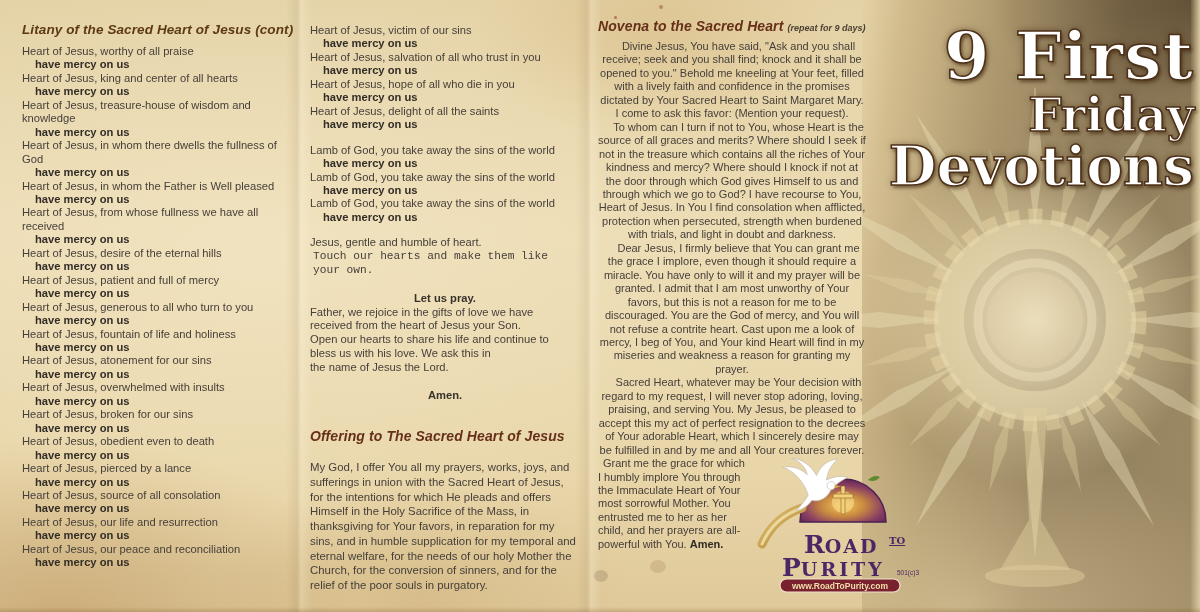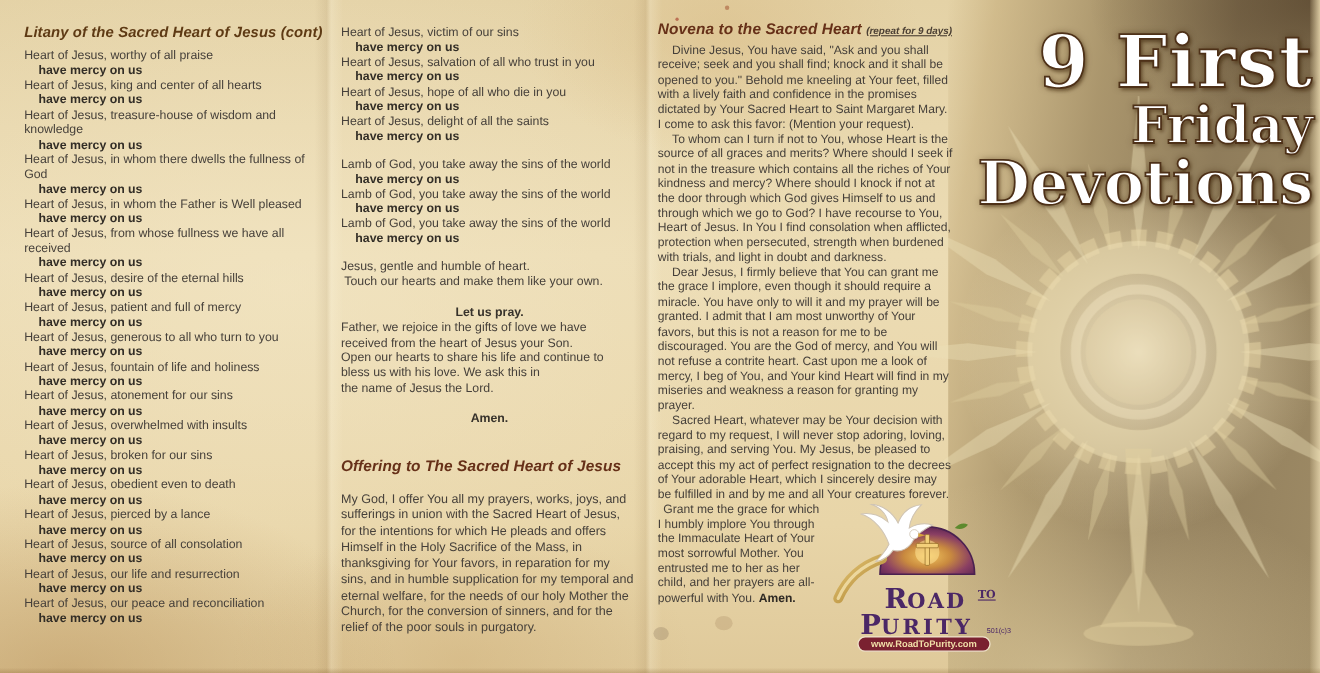--- a/index.html
+++ b/index.html
@@ -30,29 +30,29 @@
     background:linear-gradient(90deg,rgba(226,207,162,.1),#d9c8a0);}
   .monstrance{position:absolute;left:762px;top:88px;z-index:1;pointer-events:none;}
   
   .col{position:absolute;z-index:3;color:#46403a;}
   #col1{left:22px;top:22px;width:274px;}
   #col2{left:310px;top:24px;width:270px;}
   #col3{left:598px;top:18px;width:268px;}
   .section-heading{font-family:"Liberation Sans",sans-serif;font-weight:bold;font-style:italic;
     font-size:13.5px;color:#5e3a14;margin:0 0 8px 0;letter-spacing:.1px;}
   .heading-maroon{color:#663018;}
-  .heading-note{font-size:9px;font-weight:bold;font-style:italic;color:#4c4034;letter-spacing:0;text-decoration:underline;}
+  .heading-note{font-size:9px;font-weight:bold;font-style:italic;color:#4c4034;letter-spacing:0;}
   .inv{font-size:11.2px;line-height:13.45px;}
   .resp{font-size:11.2px;line-height:13.45px;font-weight:bold;color:#322d26;padding-left:13px;}
   .gap8{height:8px;} .gap12{height:12px;} .gap14{height:14px;} .gap26{height:26px;}
   .body-line{font-size:11.2px;line-height:13.8px;}
   .bold-line{font-size:11.2px;line-height:13.8px;font-weight:bold;color:#37322b;text-align:center;}
   .pre{white-space:pre-line;}
   #offering-text{font-size:11.4px;line-height:14.7px;margin:0;}
-  .nov-p{margin:0;text-indent:13px;font-size:11px;line-height:13.45px;}
+  .nov-p{margin:0;text-indent:13px;font-size:11px;line-height:13.45px;text-align:center;}
   .nov-close{width:152px;font-size:11px;line-height:13.45px;text-indent:5px;}
   .nov-close b{color:#2f2a24;}
   
   .cover-title{position:absolute;left:870px;right:6px;top:20px;z-index:4;text-align:right;
     font-family:"DejaVu Serif","Liberation Serif",serif;font-weight:bold;color:#ffffff;
     -webkit-text-stroke:1.6px #4e3118;
     text-shadow:0 0 7px rgba(62,38,12,.6), 2px 3px 3px rgba(62,38,12,.45);}
   .t1{font-size:66px;line-height:72px;letter-spacing:1px;}
   .t2{font-size:47px;line-height:45px;}
   .t3{font-size:55px;line-height:57px;letter-spacing:0px;}
@@ -182,21 +182,21 @@
     <div id="lamb-list">
         <div class="inv">Lamb of God, you take away the sins of the world</div>
         <div class="resp">have mercy on us</div>
         <div class="inv">Lamb of God, you take away the sins of the world</div>
         <div class="resp">have mercy on us</div>
         <div class="inv">Lamb of God, you take away the sins of the world</div>
         <div class="resp">have mercy on us</div>
       </div>
     <div class="gap12"></div>
     <div class="body-line">Jesus, gentle and humble of heart.</div>
-    <div class="body-line" style="padding-left:3px;">Touch our hearts and make them like your own.</div>
+    <div class="body-line" style="padding-left:3px;font-family:Liberation Mono, monospace;">Touch our hearts and make them like your own.</div>
     <div class="gap14"></div>
     <div class="bold-line">Let us pray.</div>
     <div class="body-line pre">Father, we rejoice in the gifts of love we have
 received from the heart of Jesus your Son.
 Open our hearts to share his life and continue to
 bless us with his love. We ask this in
 the name of Jesus the Lord.</div>
     <div class="gap14"></div>
     <div class="bold-line">Amen.</div>
     <div class="gap26"></div>

